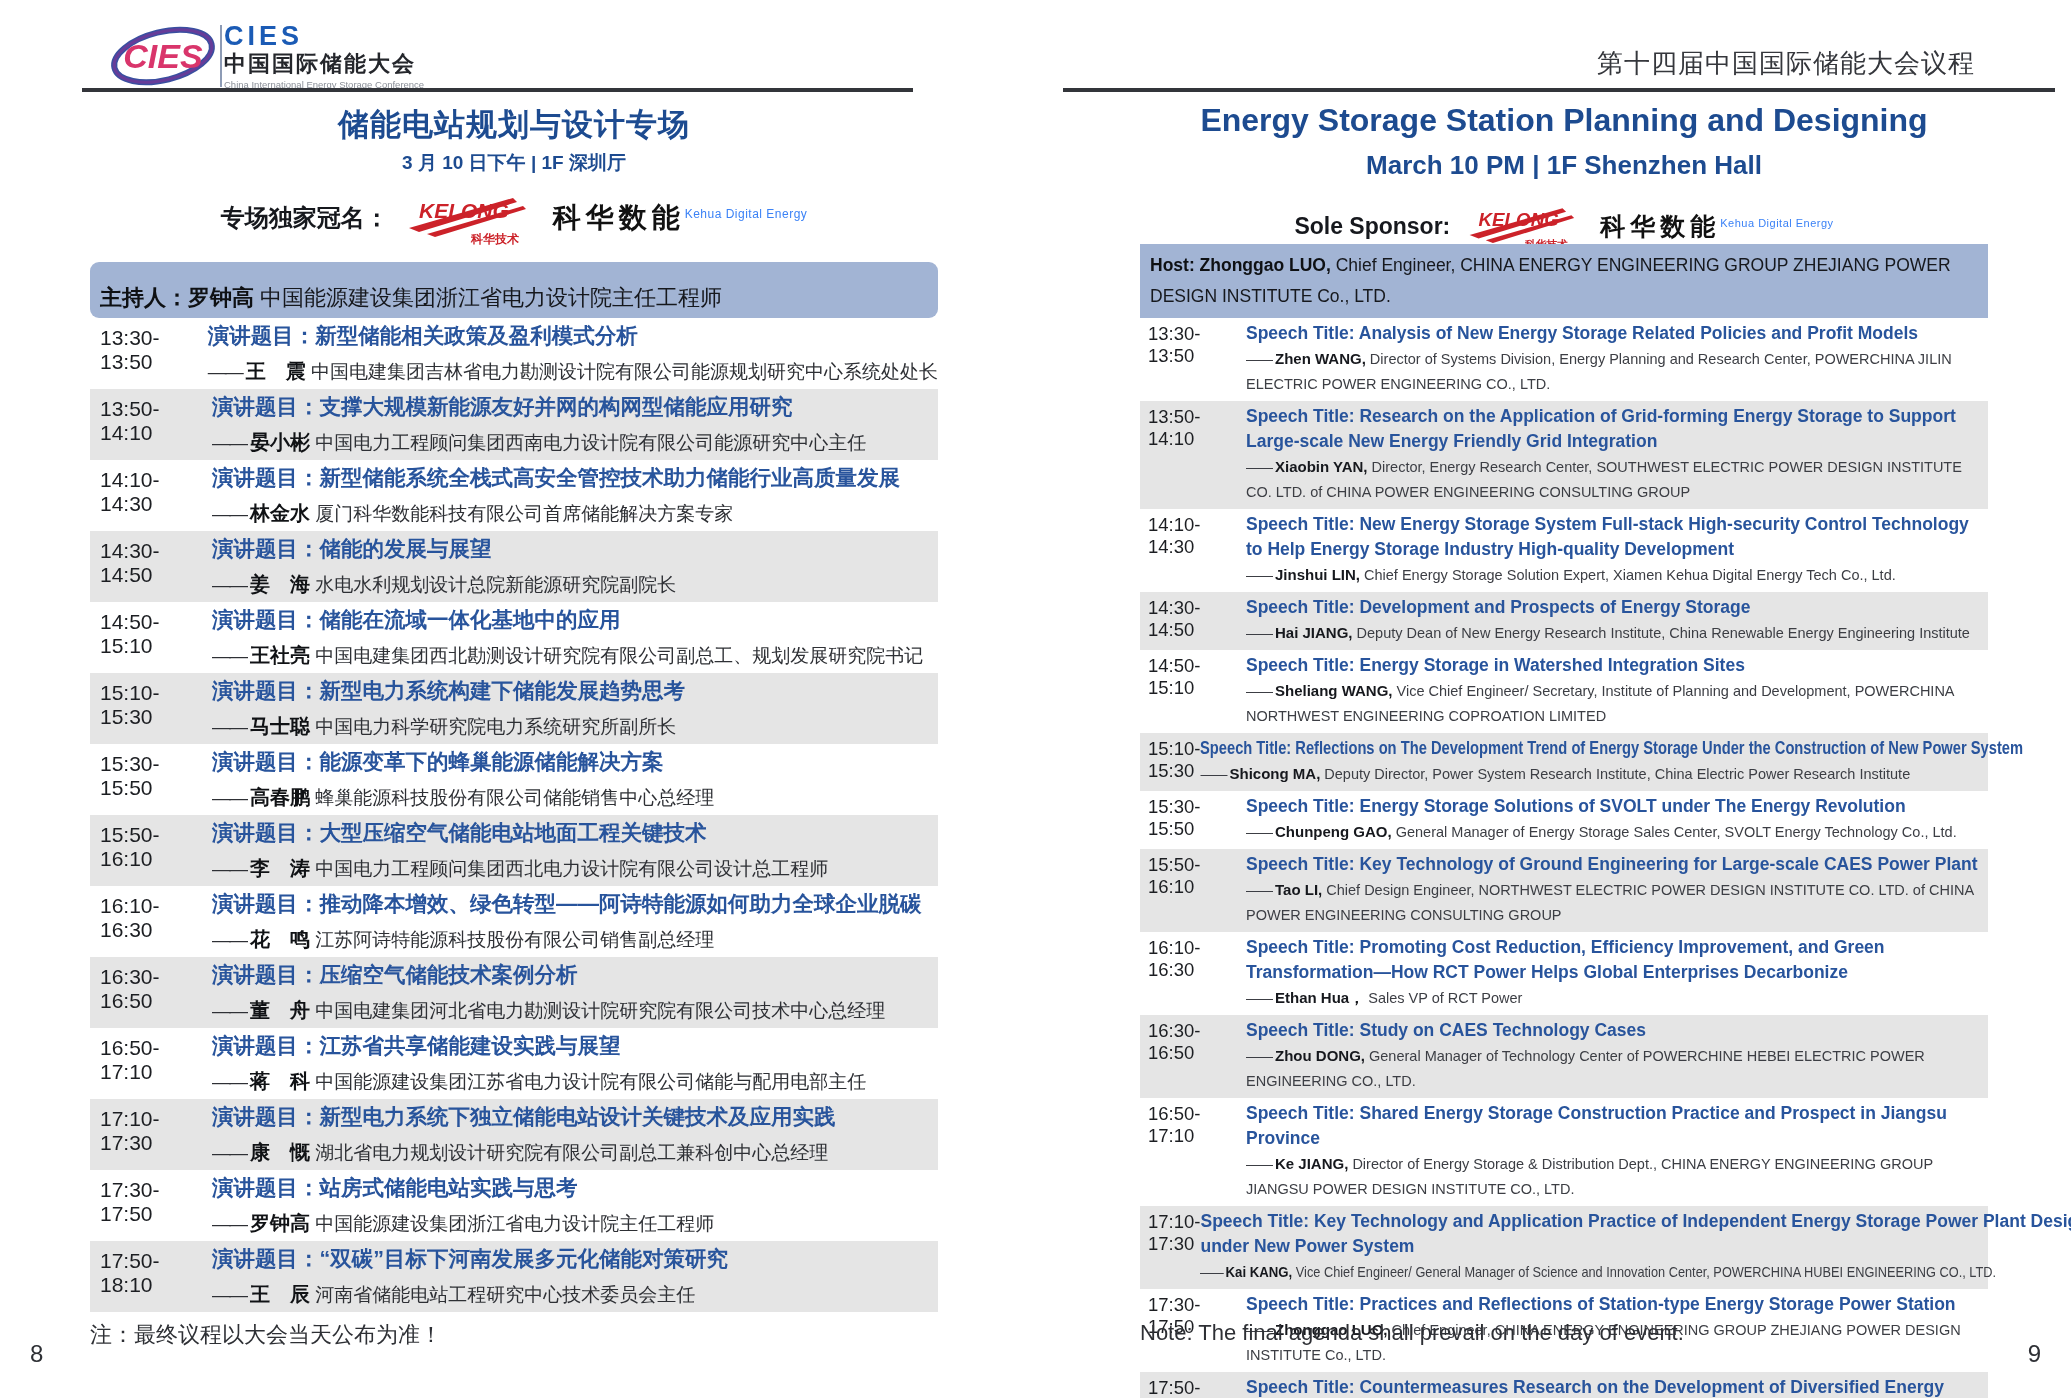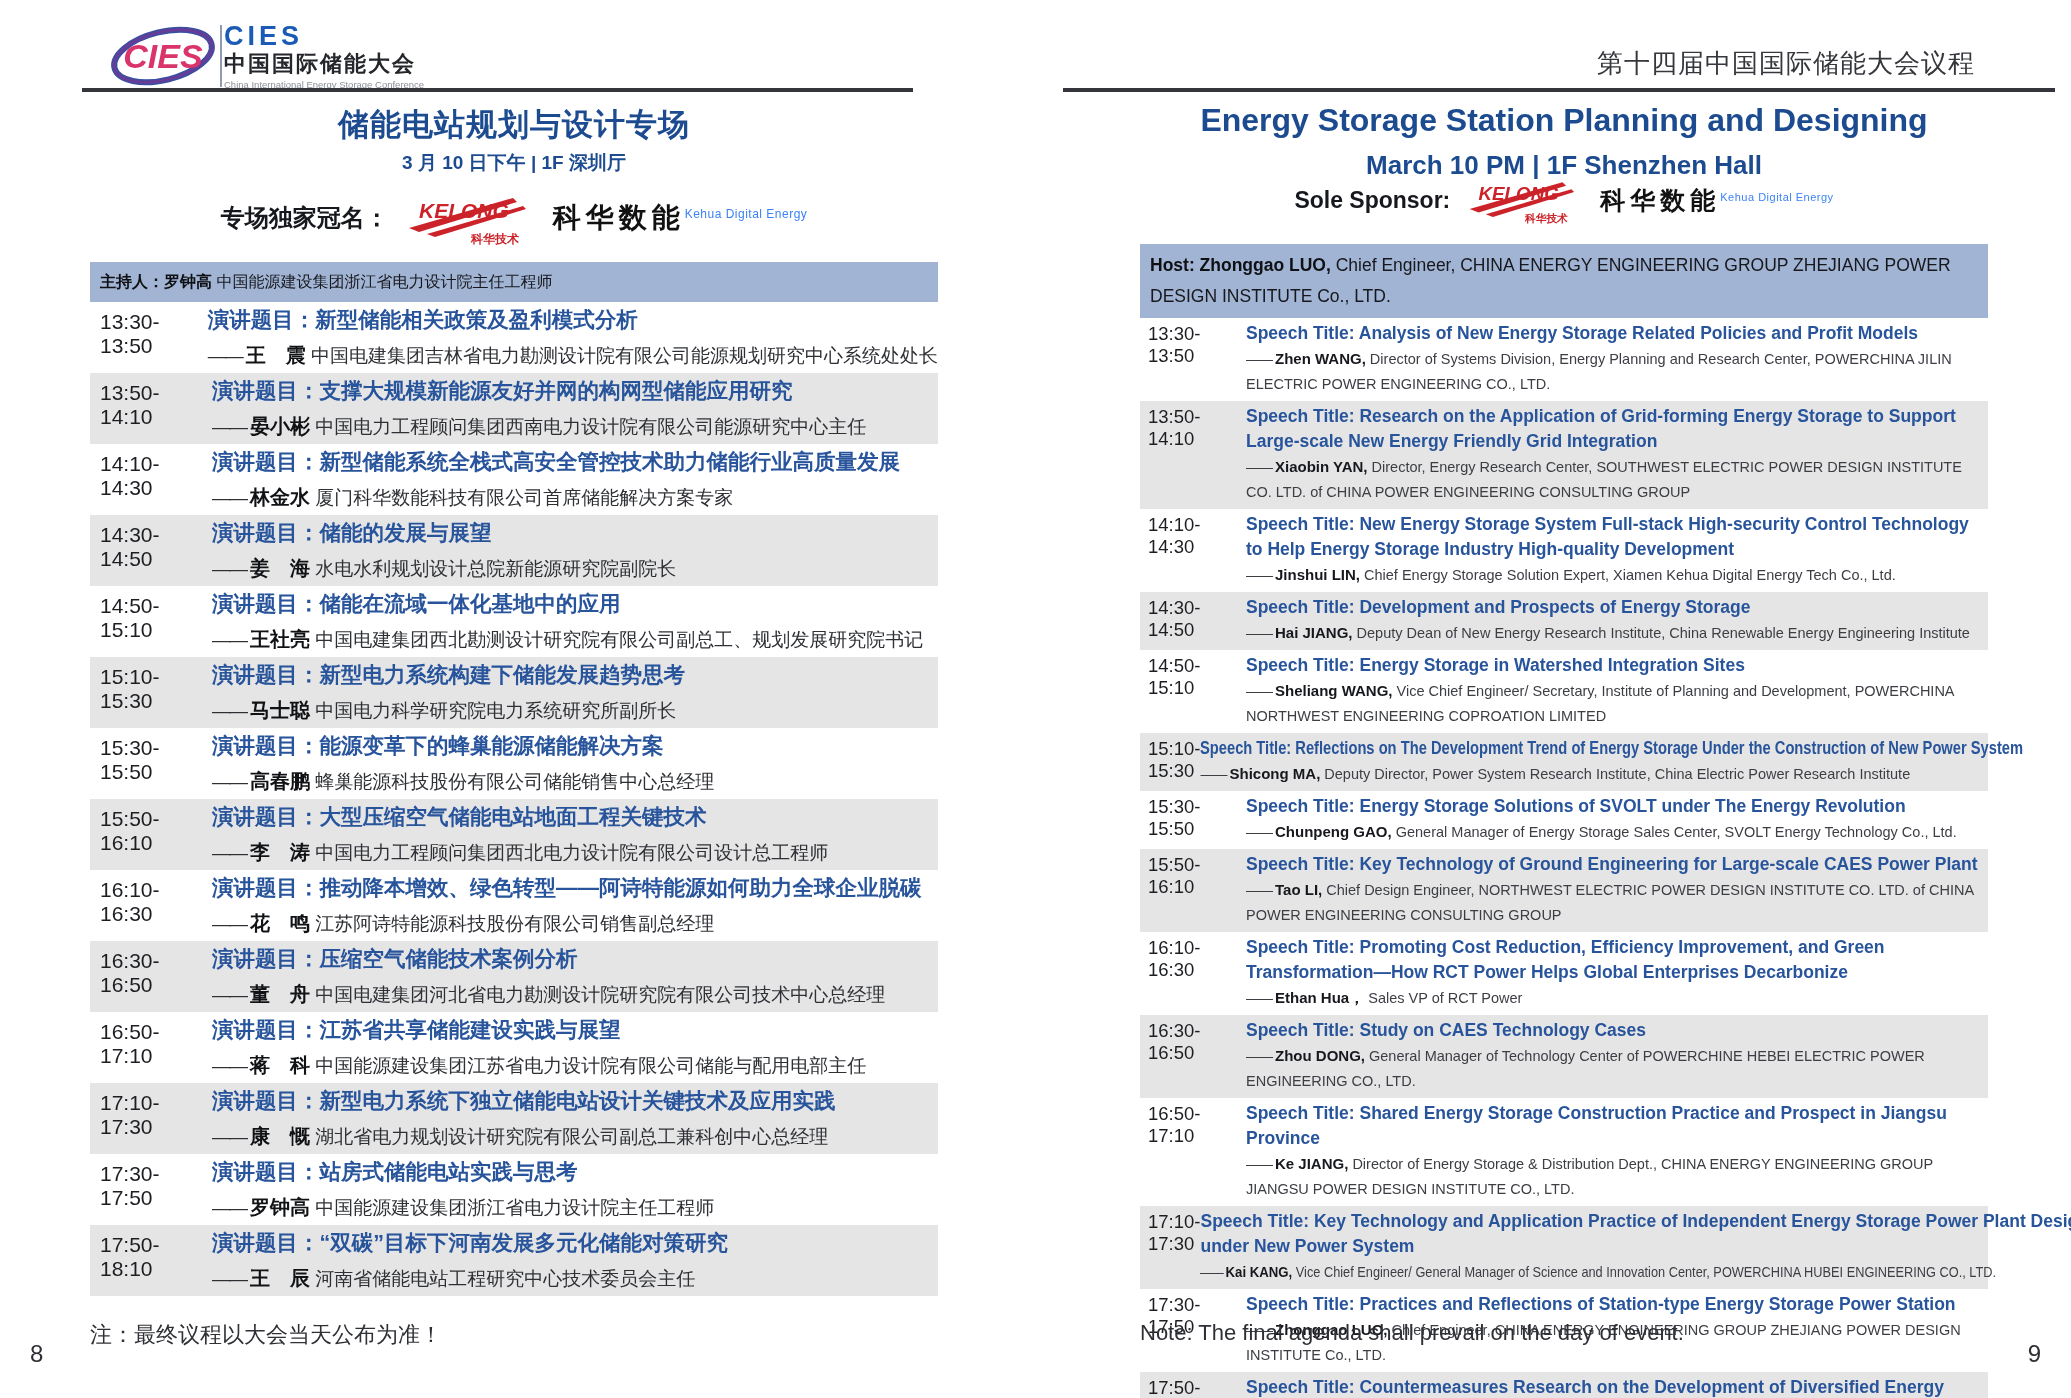--- a/index.html
+++ b/index.html
@@ -21,33 +21,33 @@
 
   
   .pg-title{position:absolute;width:848px;text-align:center;font-weight:bold;color:#1d4b90;}
   .l-title{left:90px;top:104px;font-size:31px;letter-spacing:1px;}
   .r-title{left:1140px;top:102px;font-size:32px;}
   .pg-sub{position:absolute;width:848px;text-align:center;font-weight:bold;color:#1d4b90;}
   .l-sub{left:90px;top:150px;font-size:19px;}
   .r-sub{left:1140px;top:150px;font-size:26px;}
   .sponsor-row{position:absolute;width:848px;display:flex;align-items:center;justify-content:center;gap:16px;}
   .l-sponsor{left:90px;top:188px;height:60px;}
-  .r-sponsor{left:1140px;top:172px;height:56px;}
+  .r-sponsor{left:1140px;top:198px;height:56px;}
   .sponsor-label{font-weight:bold;color:#16181d;font-size:24px;}
   .r-sponsor .sponsor-label{font-size:23px;}
   .kelong-svg{width:132px;height:56px;}
   .kehua-block{display:flex;flex-direction:row;align-items:flex-start;line-height:1;}
   .kehua-cn{font-weight:bold;color:#111;font-size:28px;letter-spacing:5px;}
   .kehua-en{color:#3b82f6;font-size:12px;margin-top:4px;letter-spacing:.5px;}
 
   
   #left-agenda{position:absolute;left:90px;top:262px;width:848px;}
   #right-agenda{position:absolute;left:1140px;top:244px;width:848px;}
   .host-bar{background:#a2b4d4;color:#16181d;}
-  #left-agenda .host-bar{font-size:16px;line-height:40px;height:40px;padding:0 0 0 10px;}
+  #left-agenda .host-bar{font-size:22px;line-height:40px;height:40px;padding:16px 0 0 10px;border-radius:9px;}
   #right-agenda .host-bar{font-size:17.5px;line-height:31px;padding:6px 12px 6px 10px;}
   .host-bar b{color:#0e1013;}
 
   .item{display:flex;}
   .item.alt{background:#e5e5e5;}
   
   .l-item{height:71px;}
   .l-time{width:122px;padding:8px 0 0 10px;box-sizing:border-box;font-size:21px;color:#1c1e22;}
   .l-body{flex:1;}
   .l-stitle{font-size:21.5px;font-weight:bold;color:#28549c;line-height:36px;white-space:nowrap;}

